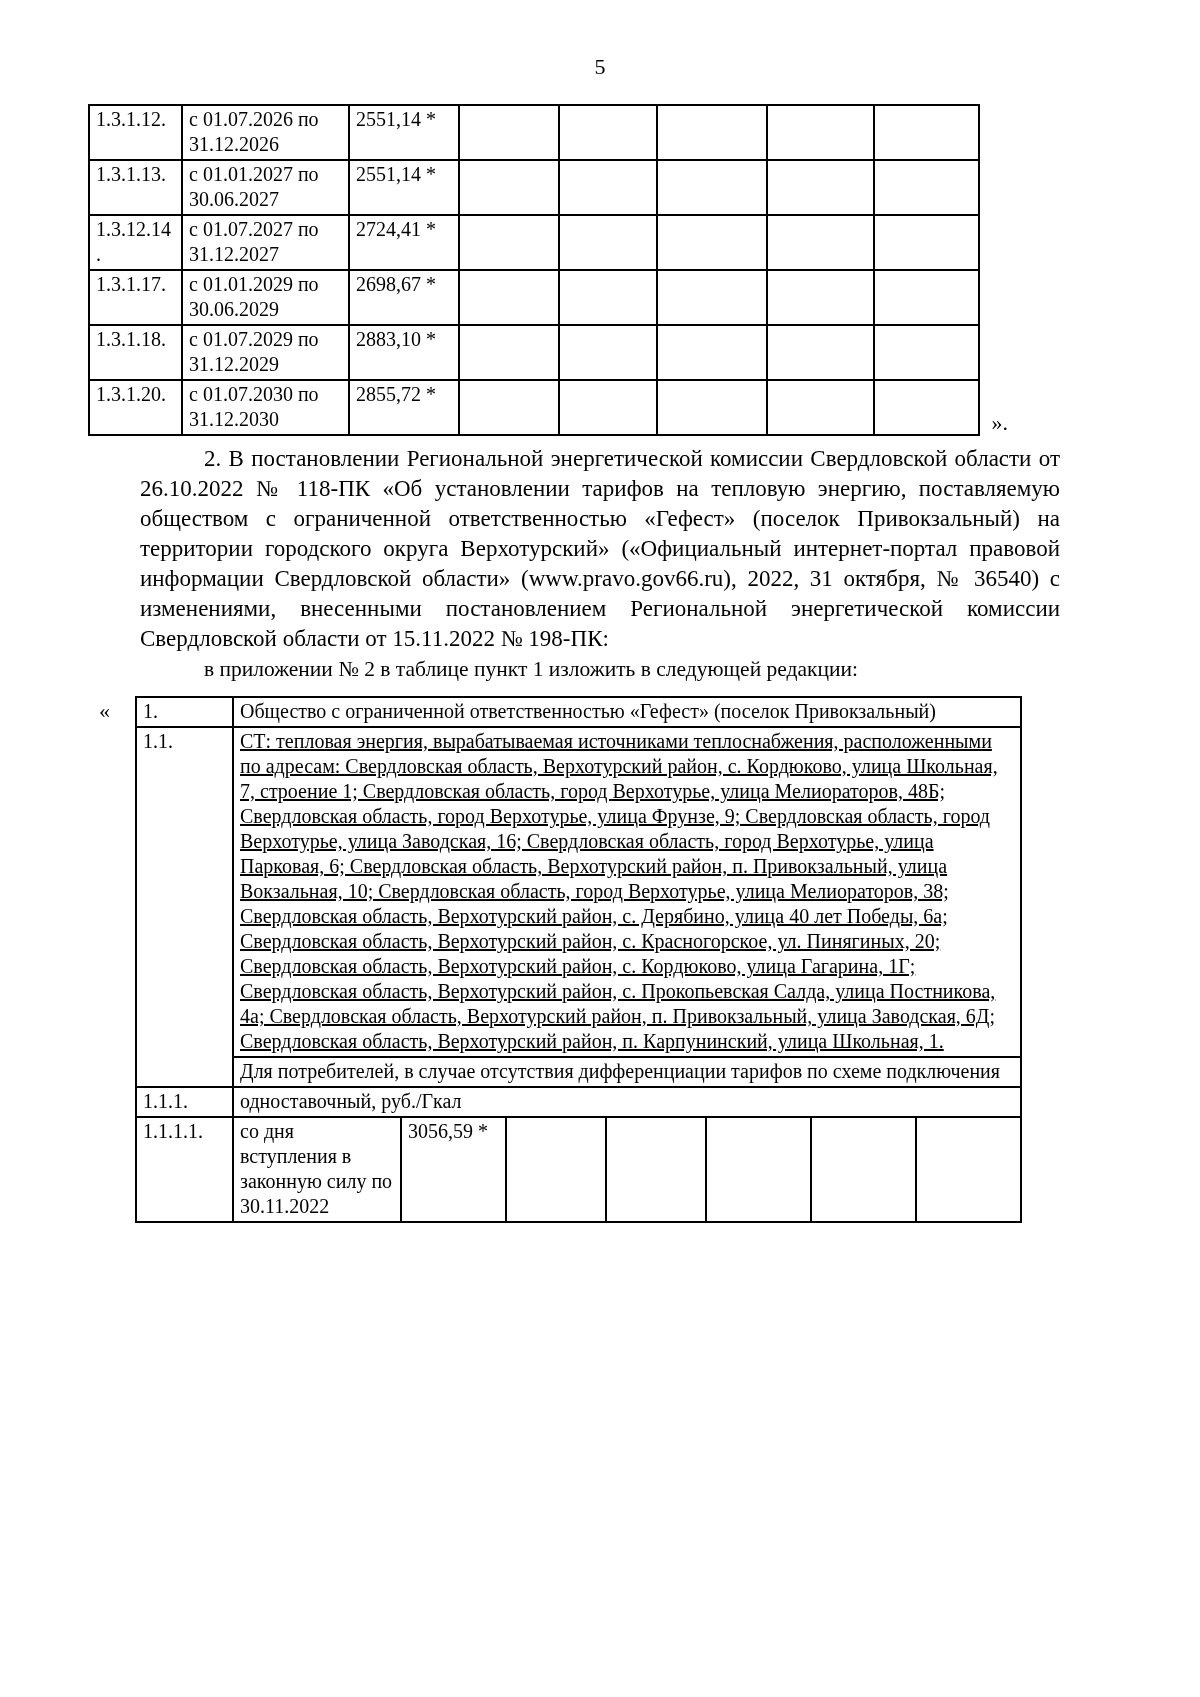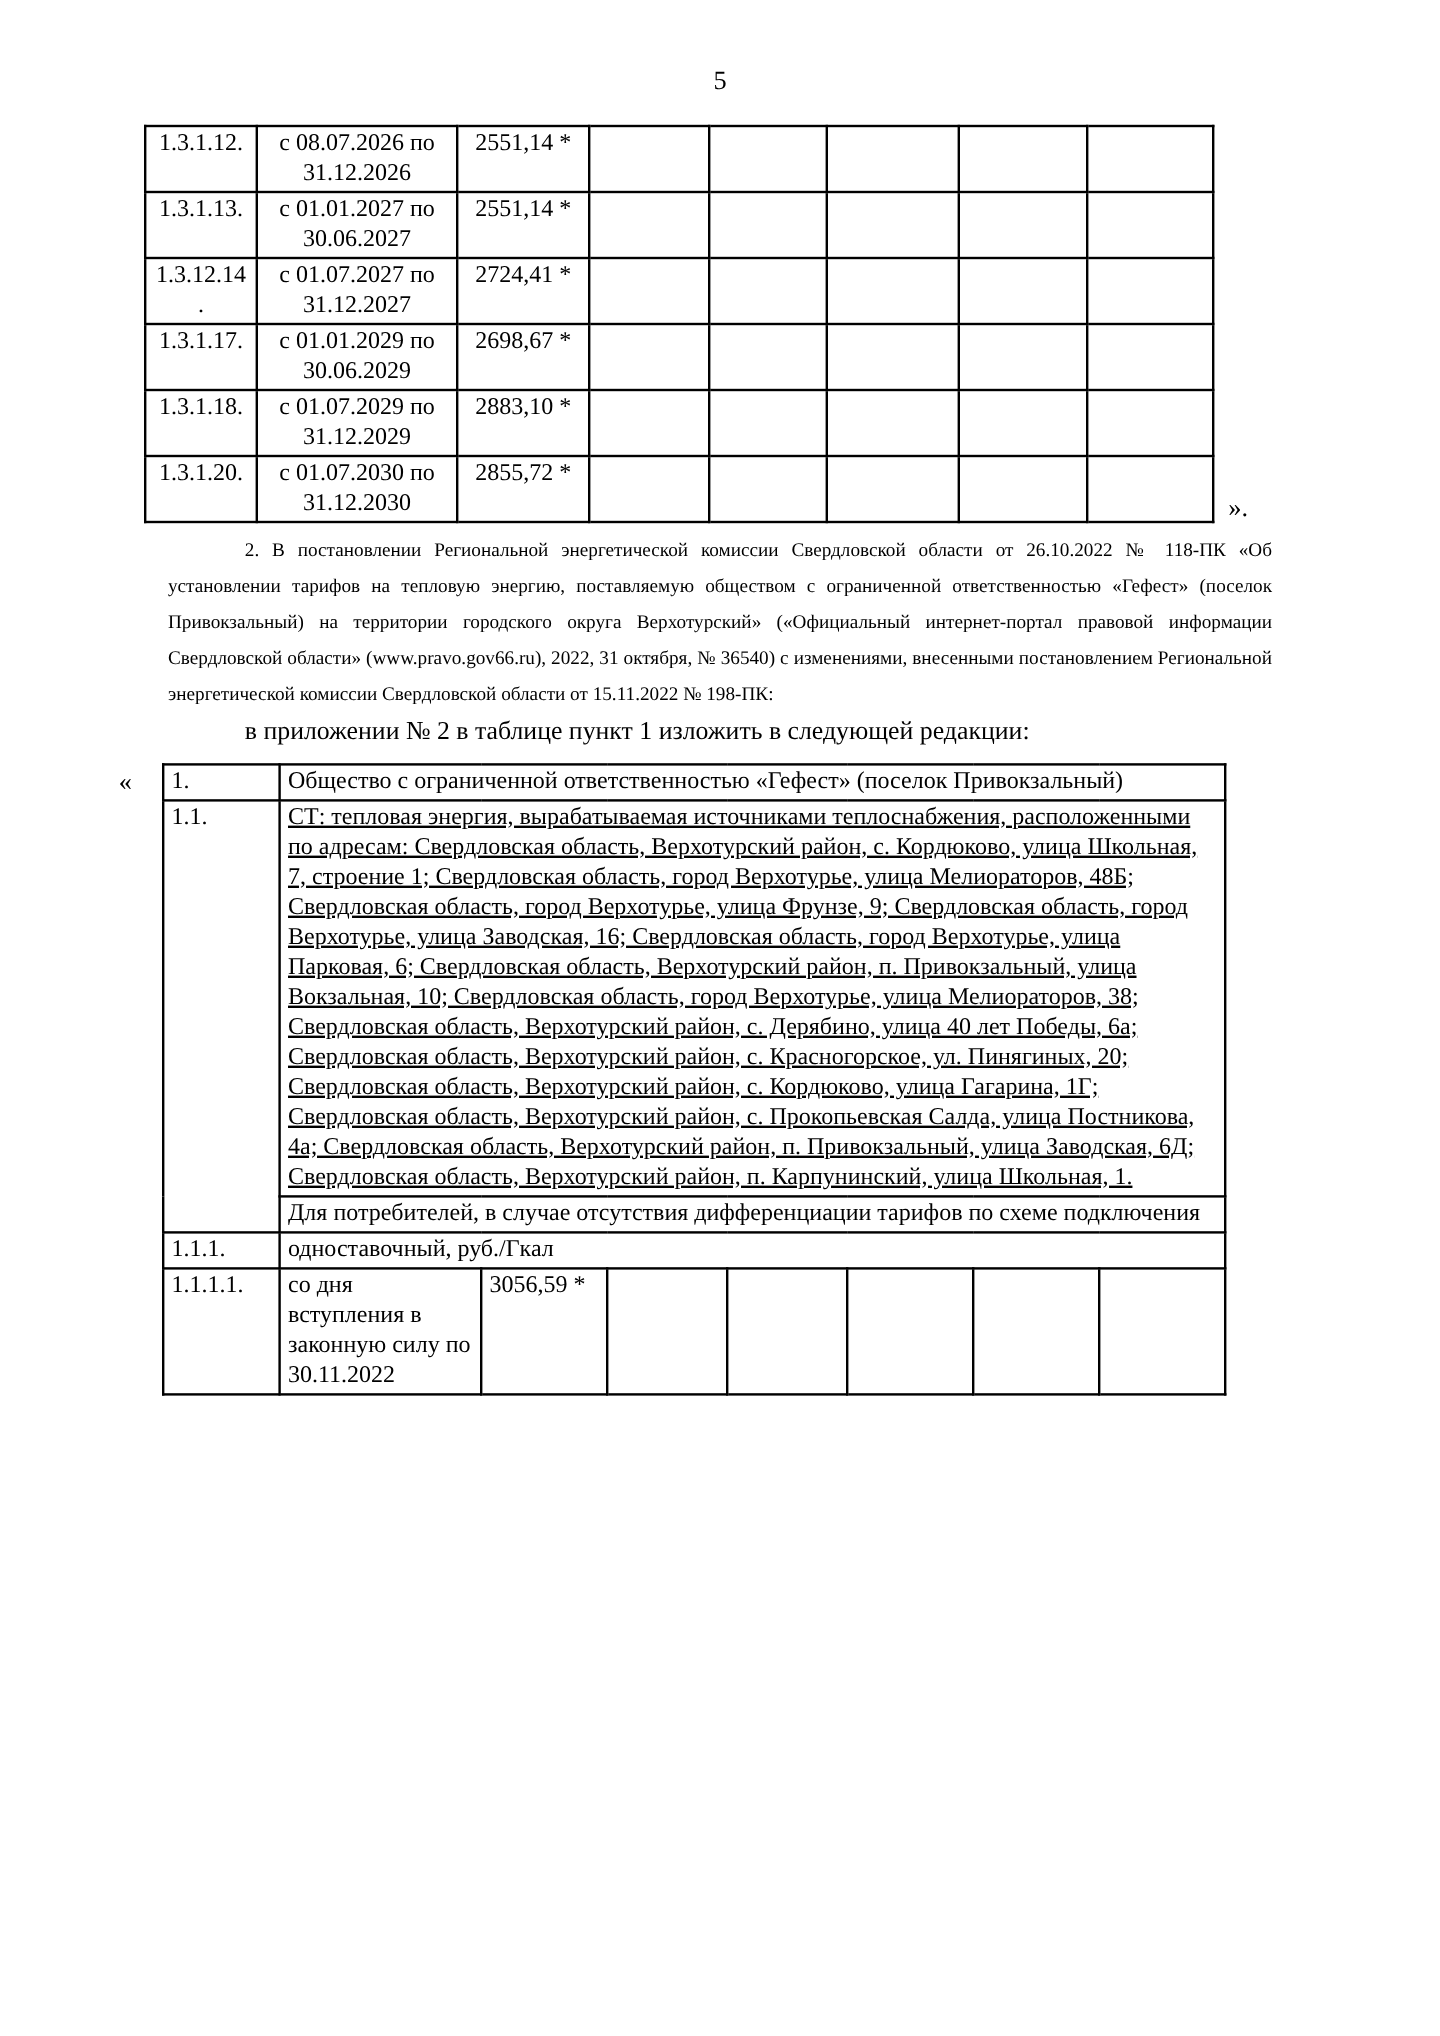--- a/index.html
+++ b/index.html
@@ -21,33 +21,33 @@
   }
   table { border-collapse: collapse; table-layout: fixed; }
   td {
     border: 2px solid #000;
     vertical-align: top;
     font-size: 20px;
     line-height: 25px;
     padding: 1px 6px 2px 6px;
     word-wrap: break-word;
   }
-  .t1-wrap { position: relative; width: 920px; margin: 0 0 0 120px; text-align: center; }
+  .t1-wrap { position: relative; width: 920px; margin: 0 0 0 88px; }
   .t1 { width: 890px; }
   .close-quote {
     position: absolute;
     right: 0;
     bottom: 0;
     font-size: 22px;
     line-height: 26px;
   }
   .para {
     width: 920px;
     margin: 8px 0 0 140px;
-    font-size: 16px;
+    font-size: 23px;
     line-height: 30px;
     text-align: justify;
     text-indent: 64px;
   }
   .para-single {
     width: 920px;
     margin: 0 0 12px 140px;
     font-size: 21.5px;
     line-height: 30px;
     text-indent: 64px;
@@ -78,21 +78,21 @@
           <col style="width:110px">
           <col style="width:100px">
         <col style="width:98px">
           <col style="width:110px">
           <col style="width:107px">
           <col style="width:105px">
       </colgroup>
       <tbody>
         <tr>
           <td>1.3.1.12.</td>
-          <td>с 08.07.2026 по 31.12.2026</td>
+          <td>с 01.07.2026 по 31.12.2026</td>
           <td>2551,14 *</td>
           <td></td>
           <td></td>
           <td></td>
           <td></td>
           <td></td>
         </tr>
         <tr>
           <td>1.3.1.13.</td>
           <td>с 01.01.2027 по 30.06.2027</td>

